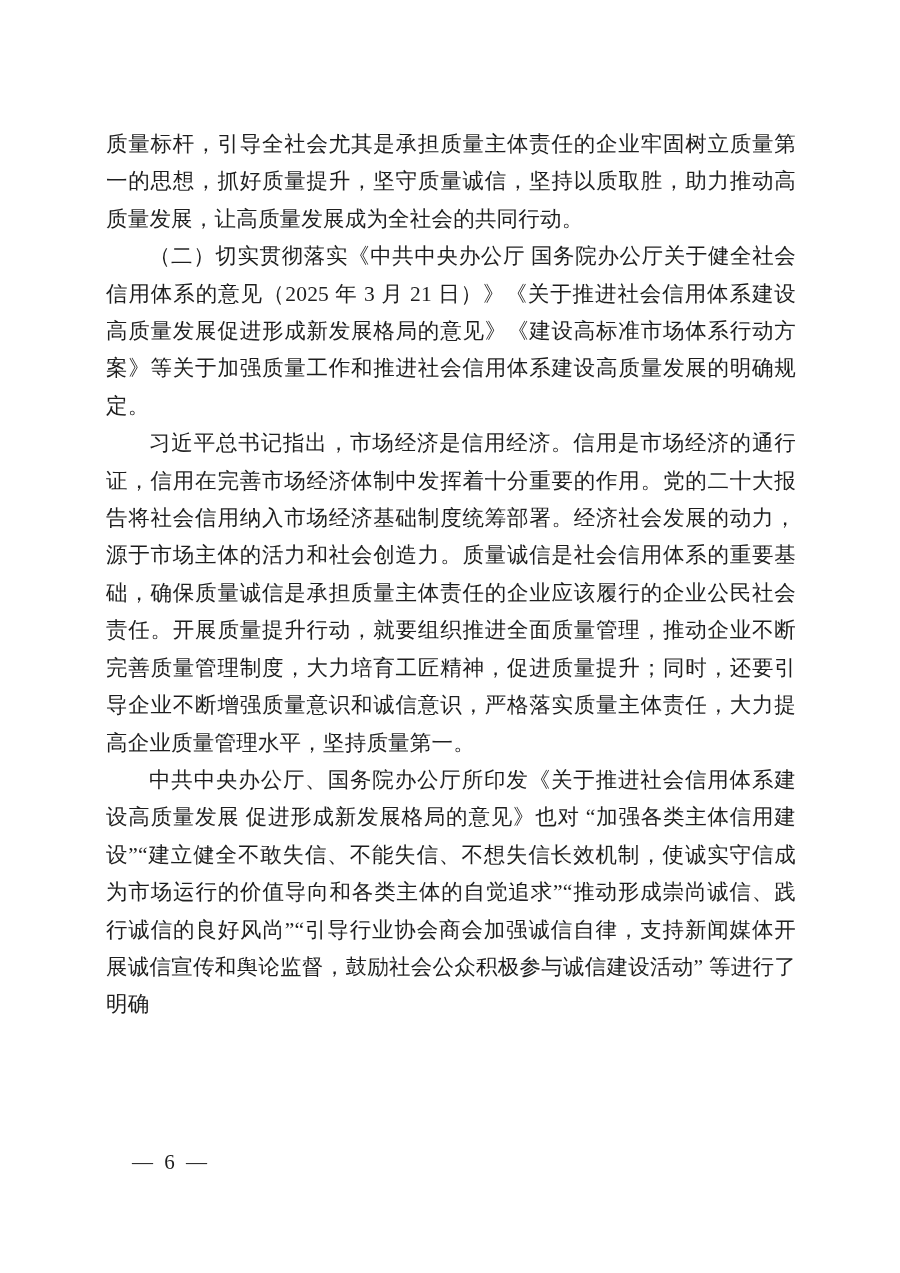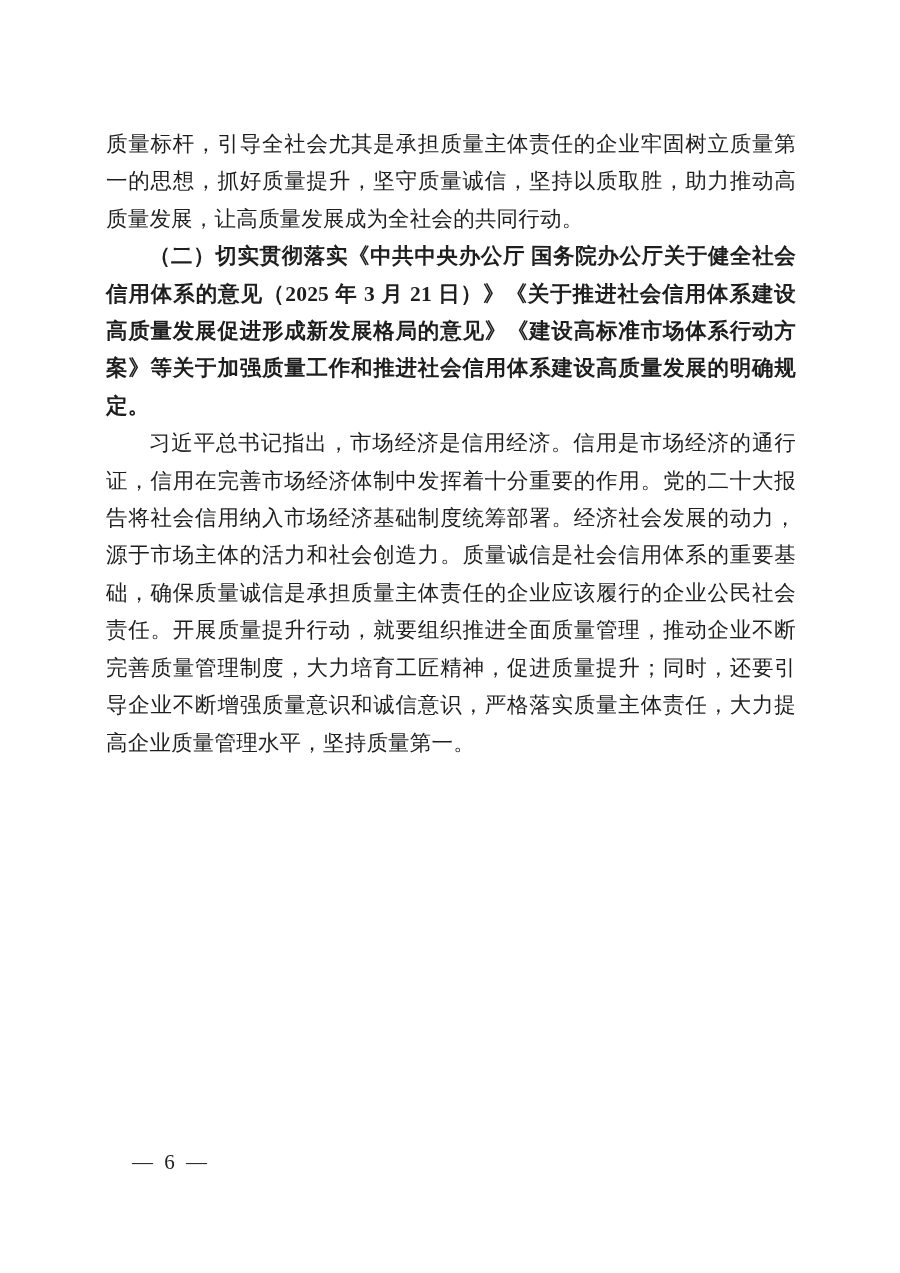--- a/index.html
+++ b/index.html
@@ -30,34 +30,35 @@
     }
     .para {
       margin: 0;
       padding: 0;
       text-indent: 2em;
     }
     .para.no-indent {
       text-indent: 0;
     }
     .para.bold {
-      font-weight: bold;
+      font-weight: normal;
     }
     .page-number {
       position: absolute;
       left: 132px;
       top: 1150px;
       font-size: 21px;
       letter-spacing: 3px;
       color: #1e1e1e;
     }
   </style>
 </head>
 <body>
 
 <div class="page">
   <div class="content">
     <p class="para no-indent">质量标杆，引导全社会尤其是承担质量主体责任的企业牢固树立质量第一的思想，抓好质量提升，坚守质量诚信，坚持以质取胜，助力推动高质量发展，让高质量发展成为全社会的共同行动。</p>
     <p class="para bold">（二）切实贯彻落实《中共中央办公厅 国务院办公厅关于健全社会信用体系的意见（2025 年 3 月 21 日）》《关于推进社会信用体系建设高质量发展促进形成新发展格局的意见》《建设高标准市场体系行动方案》等关于加强质量工作和推进社会信用体系建设高质量发展的明确规定。</p>
     <p class="para">习近平总书记指出，市场经济是信用经济。信用是市场经济的通行证，信用在完善市场经济体制中发挥着十分重要的作用。党的二十大报告将社会信用纳入市场经济基础制度统筹部署。经济社会发展的动力，源于市场主体的活力和社会创造力。质量诚信是社会信用体系的重要基础，确保质量诚信是承担质量主体责任的企业应该履行的企业公民社会责任。开展质量提升行动，就要组织推进全面质量管理，推动企业不断完善质量管理制度，大力培育工匠精神，促进质量提升；同时，还要引导企业不断增强质量意识和诚信意识，严格落实质量主体责任，大力提高企业质量管理水平，坚持质量第一。</p>
+    <p class="para">中共中央办公厅、国务院办公厅所印发《关于推进社会信用体系建设高质量发展 促进形成新发展格局的意见》也对 “加强各类主体信用建设”“建立健全不敢失信、不能失信、不想失信长效机制，使诚实守信成为市场运行的价值导向和各类主体的自觉追求”“推动形成崇尚诚信、践行诚信的良好风尚”“引导行业协会商会加强诚信自律，支持新闻媒体开展诚信宣传和舆论监督，鼓励社会公众积极参与诚信建设活动” 等进行了明确</p>
   </div>
   <div class="page-number">— 6 —</div>
 </div>
 
 </body></html>

